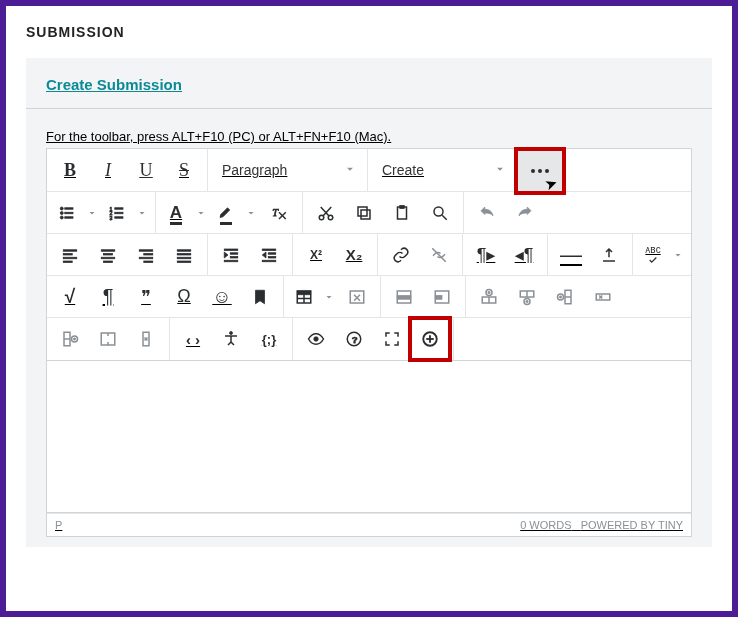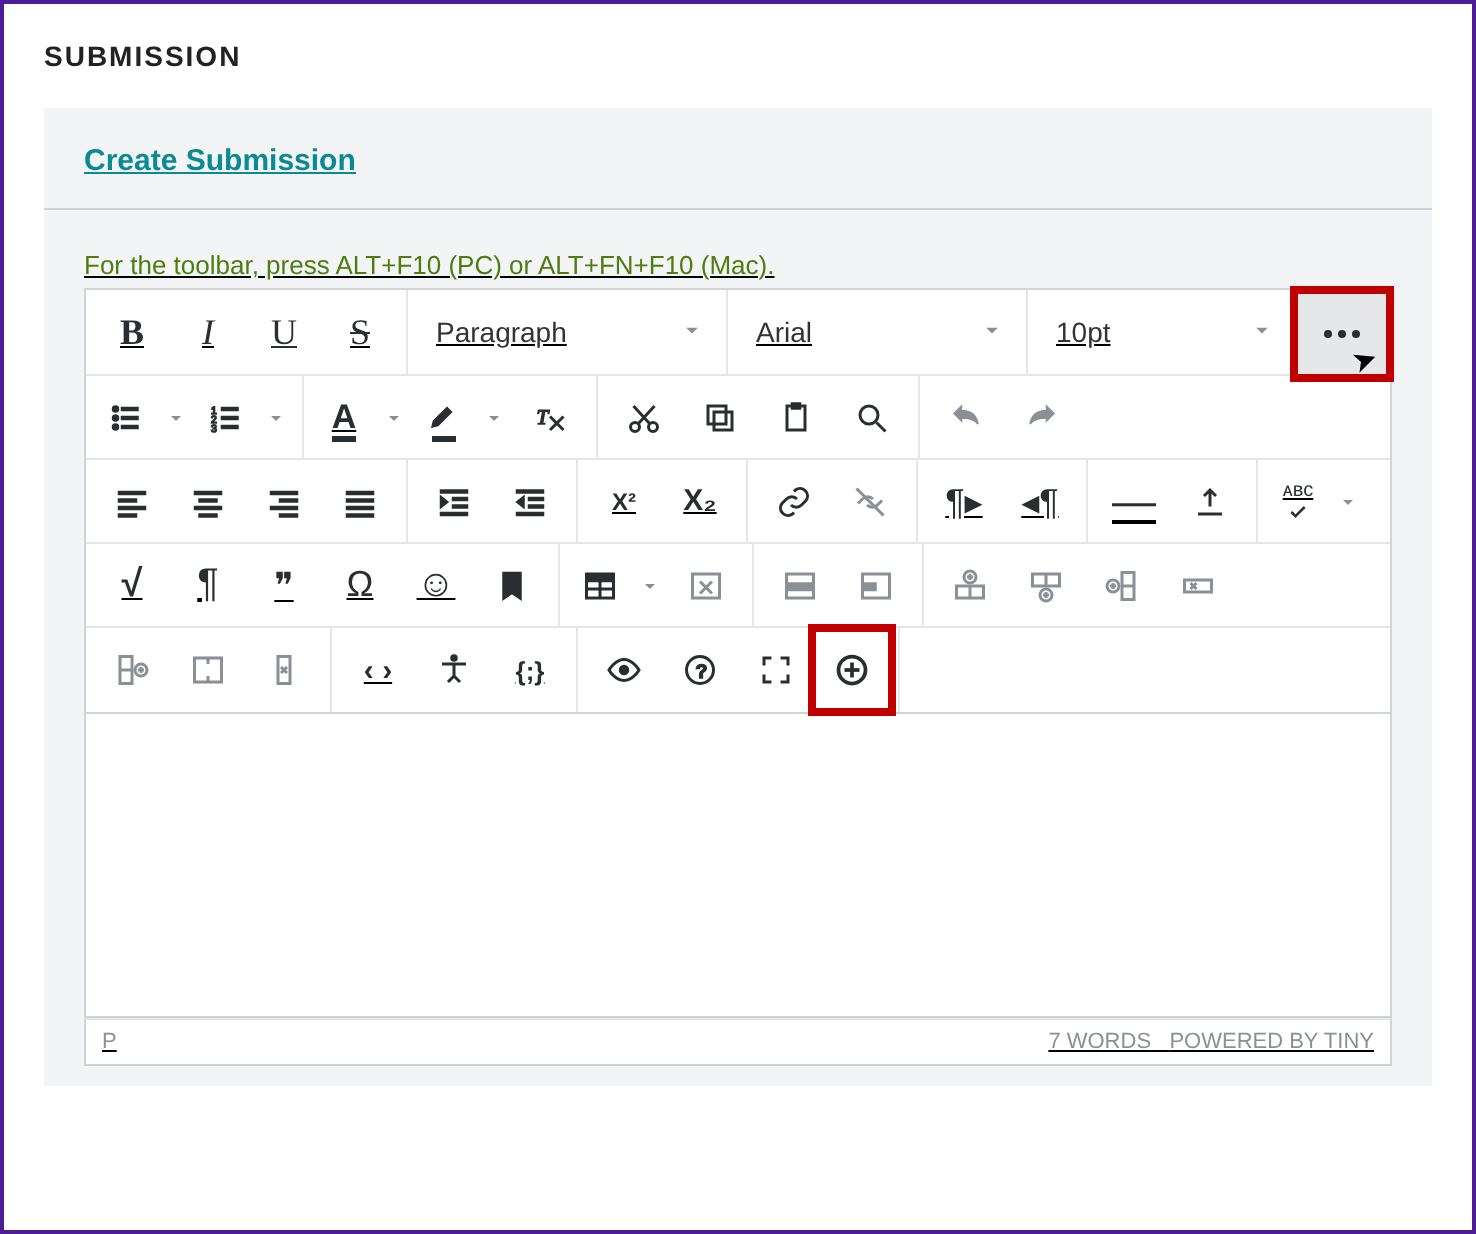--- a/index.html
+++ b/index.html
@@ -1,19 +1,19 @@
 <!DOCTYPE html>
 <html><head>
 <meta charset="utf-8">
 <style>
   * { box-sizing: border-box; margin: 0; padding: 0; }
   body { font-family: Arial, Helvetica, sans-serif; background: #fff; }
   .outer {
     width: 738px; height: 617px;
-    border: 2px solid #4c1d95;
+    border: 6px solid #4c1d95;
     padding: 18px 20px 20px 20px;
     position: relative;
   }
   .page-title {
     font-size: 14px; font-weight: bold; letter-spacing: 1px; color: #222;
     margin-bottom: 18px;
   }
   .panel {
     background: #f3f4f5;
     padding: 0;
@@ -25,21 +25,21 @@
   }
   .create-link {
     color: #0b8a96; font-weight: bold; font-size: 15px;
     text-decoration: underline;
     cursor: pointer;
   }
   .editor-wrap {
     padding: 20px 20px 10px 20px;
   }
   .hint {
-    font-size: 13px; color: #4d7c0f; margin-bottom: 4px;
+    font-size: 13px; color: #000000; margin-bottom: 4px;
   }
 
   .toolbar {
     background: #fff;
     border: 1px solid #d0d4d7;
   }
   .tb-row {
     display: flex; flex-wrap: nowrap; align-items: stretch;
     border-bottom: 1px solid #e3e5e7;
     min-height: 42px;
@@ -142,27 +142,21 @@
             <button class="tb-btn txt-under">U</button>
             <button class="tb-btn txt-strike">S</button>
           </div>
           <div class="tb-select" style="width:160px">
             <span>Paragraph</span>
             <span class="sel-chev"><svg viewBox="0 0 24 24">
                   <path d="M7 10l5 5 5-5z"></path>
                 </svg></span>
           </div>
           <div class="tb-select" style="width:150px">
-            <span>Arial</span>
-            <span class="sel-chev"><svg viewBox="0 0 24 24">
-                  <path d="M7 10l5 5 5-5z"></path>
-                </svg></span>
-          </div>
-          <div class="tb-select" style="flex:1">
-            <span>10pt</span>
+            <span>Create</span>
             <span class="sel-chev"><svg viewBox="0 0 24 24">
                   <path d="M7 10l5 5 5-5z"></path>
                 </svg></span>
           </div>
           <div class="more-btn highlight-red">
             <span class="more-dots">
                 <i></i>
                 <i></i>
                 <i></i>
               </span>
@@ -539,21 +533,21 @@
           </div>
           <div class="tb-group flex"></div>
         </div>
 
       </div>
 
       <div class="edit-area"></div>
       <div class="status-bar">
         <span>P</span>
         <span>
-          <span>7 WORDS</span>
+          <span>0 WORDS</span>
           &nbsp;
           <span>POWERED BY TINY</span>
         </span>
       </div>
 
     </div>
   </div>
 </div>
 
 </body></html>

